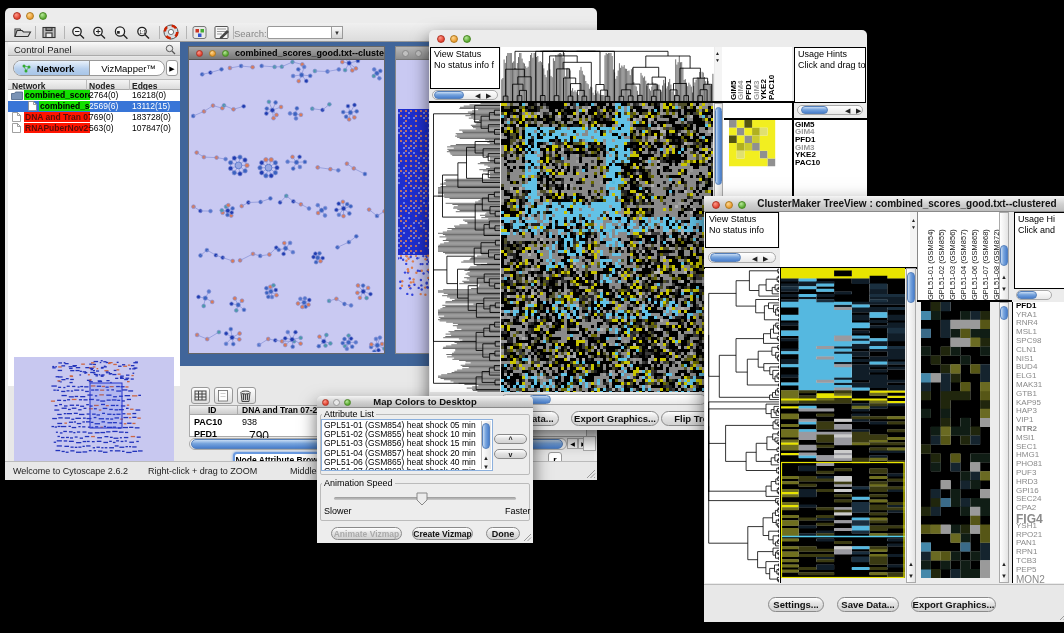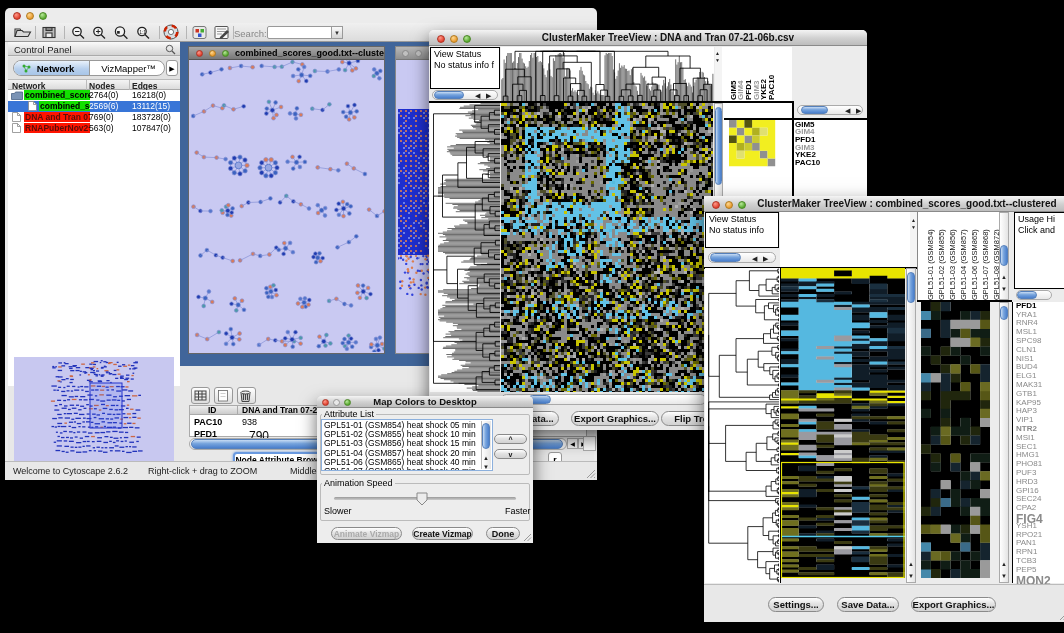--- a/index.html
+++ b/index.html
@@ -1356,41 +1356,41 @@
     <rect x="93.0" y="101.6" width="4.5" height="1.3" fill="#2233bb"></rect>
     <rect x="99.9" y="100.1" width="2.8" height="1.3" fill="#2233bb"></rect>
     <rect x="104.9" y="100.2" width="5.5" height="1.3" fill="#2233bb"></rect>
     <rect x="112.0" y="100.7" width="2.5" height="1.3" fill="#2233bb"></rect>
     <rect x="116.2" y="101.8" width="5.4" height="1.3" fill="#2233bb"></rect>
     <rect x="122.4" y="100.7" width="4.7" height="1.3" fill="#2233bb"></rect>
     <rect x="128.0" y="100.3" width="4.6" height="1.3" fill="#2233bb"></rect>
     <rect x="80" y="33" width="32" height="45" fill="#3355ee" fill-opacity=".15" stroke="#2233cc" stroke-width="1"></rect>
   </svg>
 <div class="win" style="left:429px;top:30px;width:438px;height:400px;border-radius:5px 5px 0 0">
-    <div class="tb" style="height:16px;line-height:16px;font-size:10px;padding-left:40px">ClusterMaker TreeView : DNA and Tran 07-21-06b.csv</div>
     <div class="tl r" style="left:8px;top:4.5px"></div>
     <div class="tl o" style="left:21px;top:4.5px"></div>
     <div class="tl g" style="left:34px;top:4.5px"></div>
     <div class="panel" style="left:1px;top:17px;width:70px;height:42px;font-size:9px">View Status<br>No status info f</div>
     <div class="hsb" style="left:3px;top:60px;width:66px;height:10px"></div>
     <div class="pill" style="left:5px;top:61px;width:30px;height:8px"></div>
     <span class="arr" style="left:46px;top:62px">◀</span>
     <span class="arr" style="left:57px;top:62px">▶</span>
     <div class="abs" style="left:72px;top:17px;width:213px;height:54px;background:#fff;border-right:1px solid #000"></div>
     <div class="abs" style="left:286px;top:17px;width:7px;height:54px;background:#f4f4f4">
       <span class="arr" style="left:0;top:2px;font-size:5px">▲</span>
       <span class="arr" style="left:0;top:9px;font-size:5px">▼</span>
     </div>
     <div class="abs" style="left:293px;top:17px;width:70px;height:54px;background:#fff"></div>
     <div class="abs" style="left:299.5px;top:39px;width:8px;height:31px;color:#000;font-size:8px;font-weight:bold;writing-mode:vertical-rl;transform:rotate(180deg)">GIM5</div>
     <div class="abs" style="left:307.2px;top:39px;width:8px;height:31px;color:#999;font-size:8px;font-weight:bold;writing-mode:vertical-rl;transform:rotate(180deg)">GIM4</div>
     <div class="abs" style="left:314.9px;top:39px;width:8px;height:31px;color:#000;font-size:8px;font-weight:bold;writing-mode:vertical-rl;transform:rotate(180deg)">PFD1</div>
     <div class="abs" style="left:322.6px;top:39px;width:8px;height:31px;color:#999;font-size:8px;font-weight:bold;writing-mode:vertical-rl;transform:rotate(180deg)">GIM3</div>
     <div class="abs" style="left:330.3px;top:39px;width:8px;height:31px;color:#000;font-size:8px;font-weight:bold;writing-mode:vertical-rl;transform:rotate(180deg)">YKE2</div>
     <div class="abs" style="left:338.0px;top:39px;width:8px;height:31px;color:#000;font-size:8px;font-weight:bold;writing-mode:vertical-rl;transform:rotate(180deg)">PAC10</div>
+    <div class="panel" style="left:365px;top:17px;width:72px;height:56px;font-size:9px;white-space:nowrap;overflow:hidden">Usage Hints<br>Click and drag to</div>
     <div class="hsb" style="left:368px;top:75px;width:66px;height:10px"></div>
     <div class="pill" style="left:372px;top:76px;width:27px;height:8px"></div>
     <span class="arr" style="left:416px;top:77px">◀</span>
     <span class="arr" style="left:427px;top:77px">▶</span>
     <div class="abs" style="left:0;top:71px;width:364px;height:2px;background:#000"></div>
     <div class="abs" style="left:363px;top:88px;width:75px;height:2px;background:#000"></div>
     <div class="abs" style="left:1px;top:73px;width:70px;height:289px;background:#fff"></div>
     <div class="abs" style="left:285px;top:73px;width:9px;height:289px;background:linear-gradient(90deg,#fff,#e0e0e0);border:1px solid #aaa"></div>
     <div class="vpill" style="left:286px;top:77px;width:7px;height:78px"></div>
     <div class="abs" style="left:294px;top:73px;width:69px;height:289px;background:#fff"></div>
@@ -1509,21 +1509,21 @@
     <div class="abs" style="left:312px;top:289.6px;font-size:8px;color:#8a8a8a;font-weight:normal">GPI16</div>
     <div class="abs" style="left:312px;top:298.4px;font-size:8px;color:#8a8a8a;font-weight:normal">SEC24</div>
     <div class="abs" style="left:312px;top:307.2px;font-size:8px;color:#8a8a8a;font-weight:normal">CPA2</div>
     <div class="abs" style="left:312px;top:316.0px;font-size:12px;color:#8a8a8a;font-weight:bold">FIG4</div>
     <div class="abs" style="left:312px;top:324.8px;font-size:8px;color:#8a8a8a;font-weight:normal">YSH1</div>
     <div class="abs" style="left:312px;top:333.6px;font-size:8px;color:#8a8a8a;font-weight:normal">RPO21</div>
     <div class="abs" style="left:312px;top:342.4px;font-size:8px;color:#8a8a8a;font-weight:normal">PAN1</div>
     <div class="abs" style="left:312px;top:351.2px;font-size:8px;color:#8a8a8a;font-weight:normal">RPN1</div>
     <div class="abs" style="left:312px;top:360.0px;font-size:8px;color:#8a8a8a;font-weight:normal">TCB3</div>
     <div class="abs" style="left:312px;top:368.8px;font-size:8px;color:#8a8a8a;font-weight:normal">PEP5</div>
-    <div class="abs" style="left:312px;top:377.6px;font-size:12px;color:#8a8a8a;font-weight:bold">MON2</div>
+    <div class="abs" style="left:312px;top:377.6px;font-size:10px;color:#8a8a8a;font-weight:normal">MON2</div>
     <div class="abs" style="left:0;top:388px;width:366px;height:38px;background:#e8e8e8;border-top:1px solid #bbb"></div>
     <div class="btn" style="left:64px;top:401px;width:56px;height:15px;line-height:14px">Settings...</div>
     <div class="btn" style="left:133px;top:401px;width:62px;height:15px;line-height:14px">Save Data...</div>
     <div class="btn" style="left:207px;top:401px;width:85px;height:15px;line-height:14px">Export Graphics...</div>
     <svg width="10" height="10" style="position:absolute;right:1px;bottom:1px">
       <path d="M9 1 1 9 M9 4.5 4.5 9" stroke="#999"></path>
     </svg>
   </div>
 <svg width="74" height="315" style="position:absolute;left:705px;top:268px">
     <rect width="74" height="315" fill="#fff"></rect>

